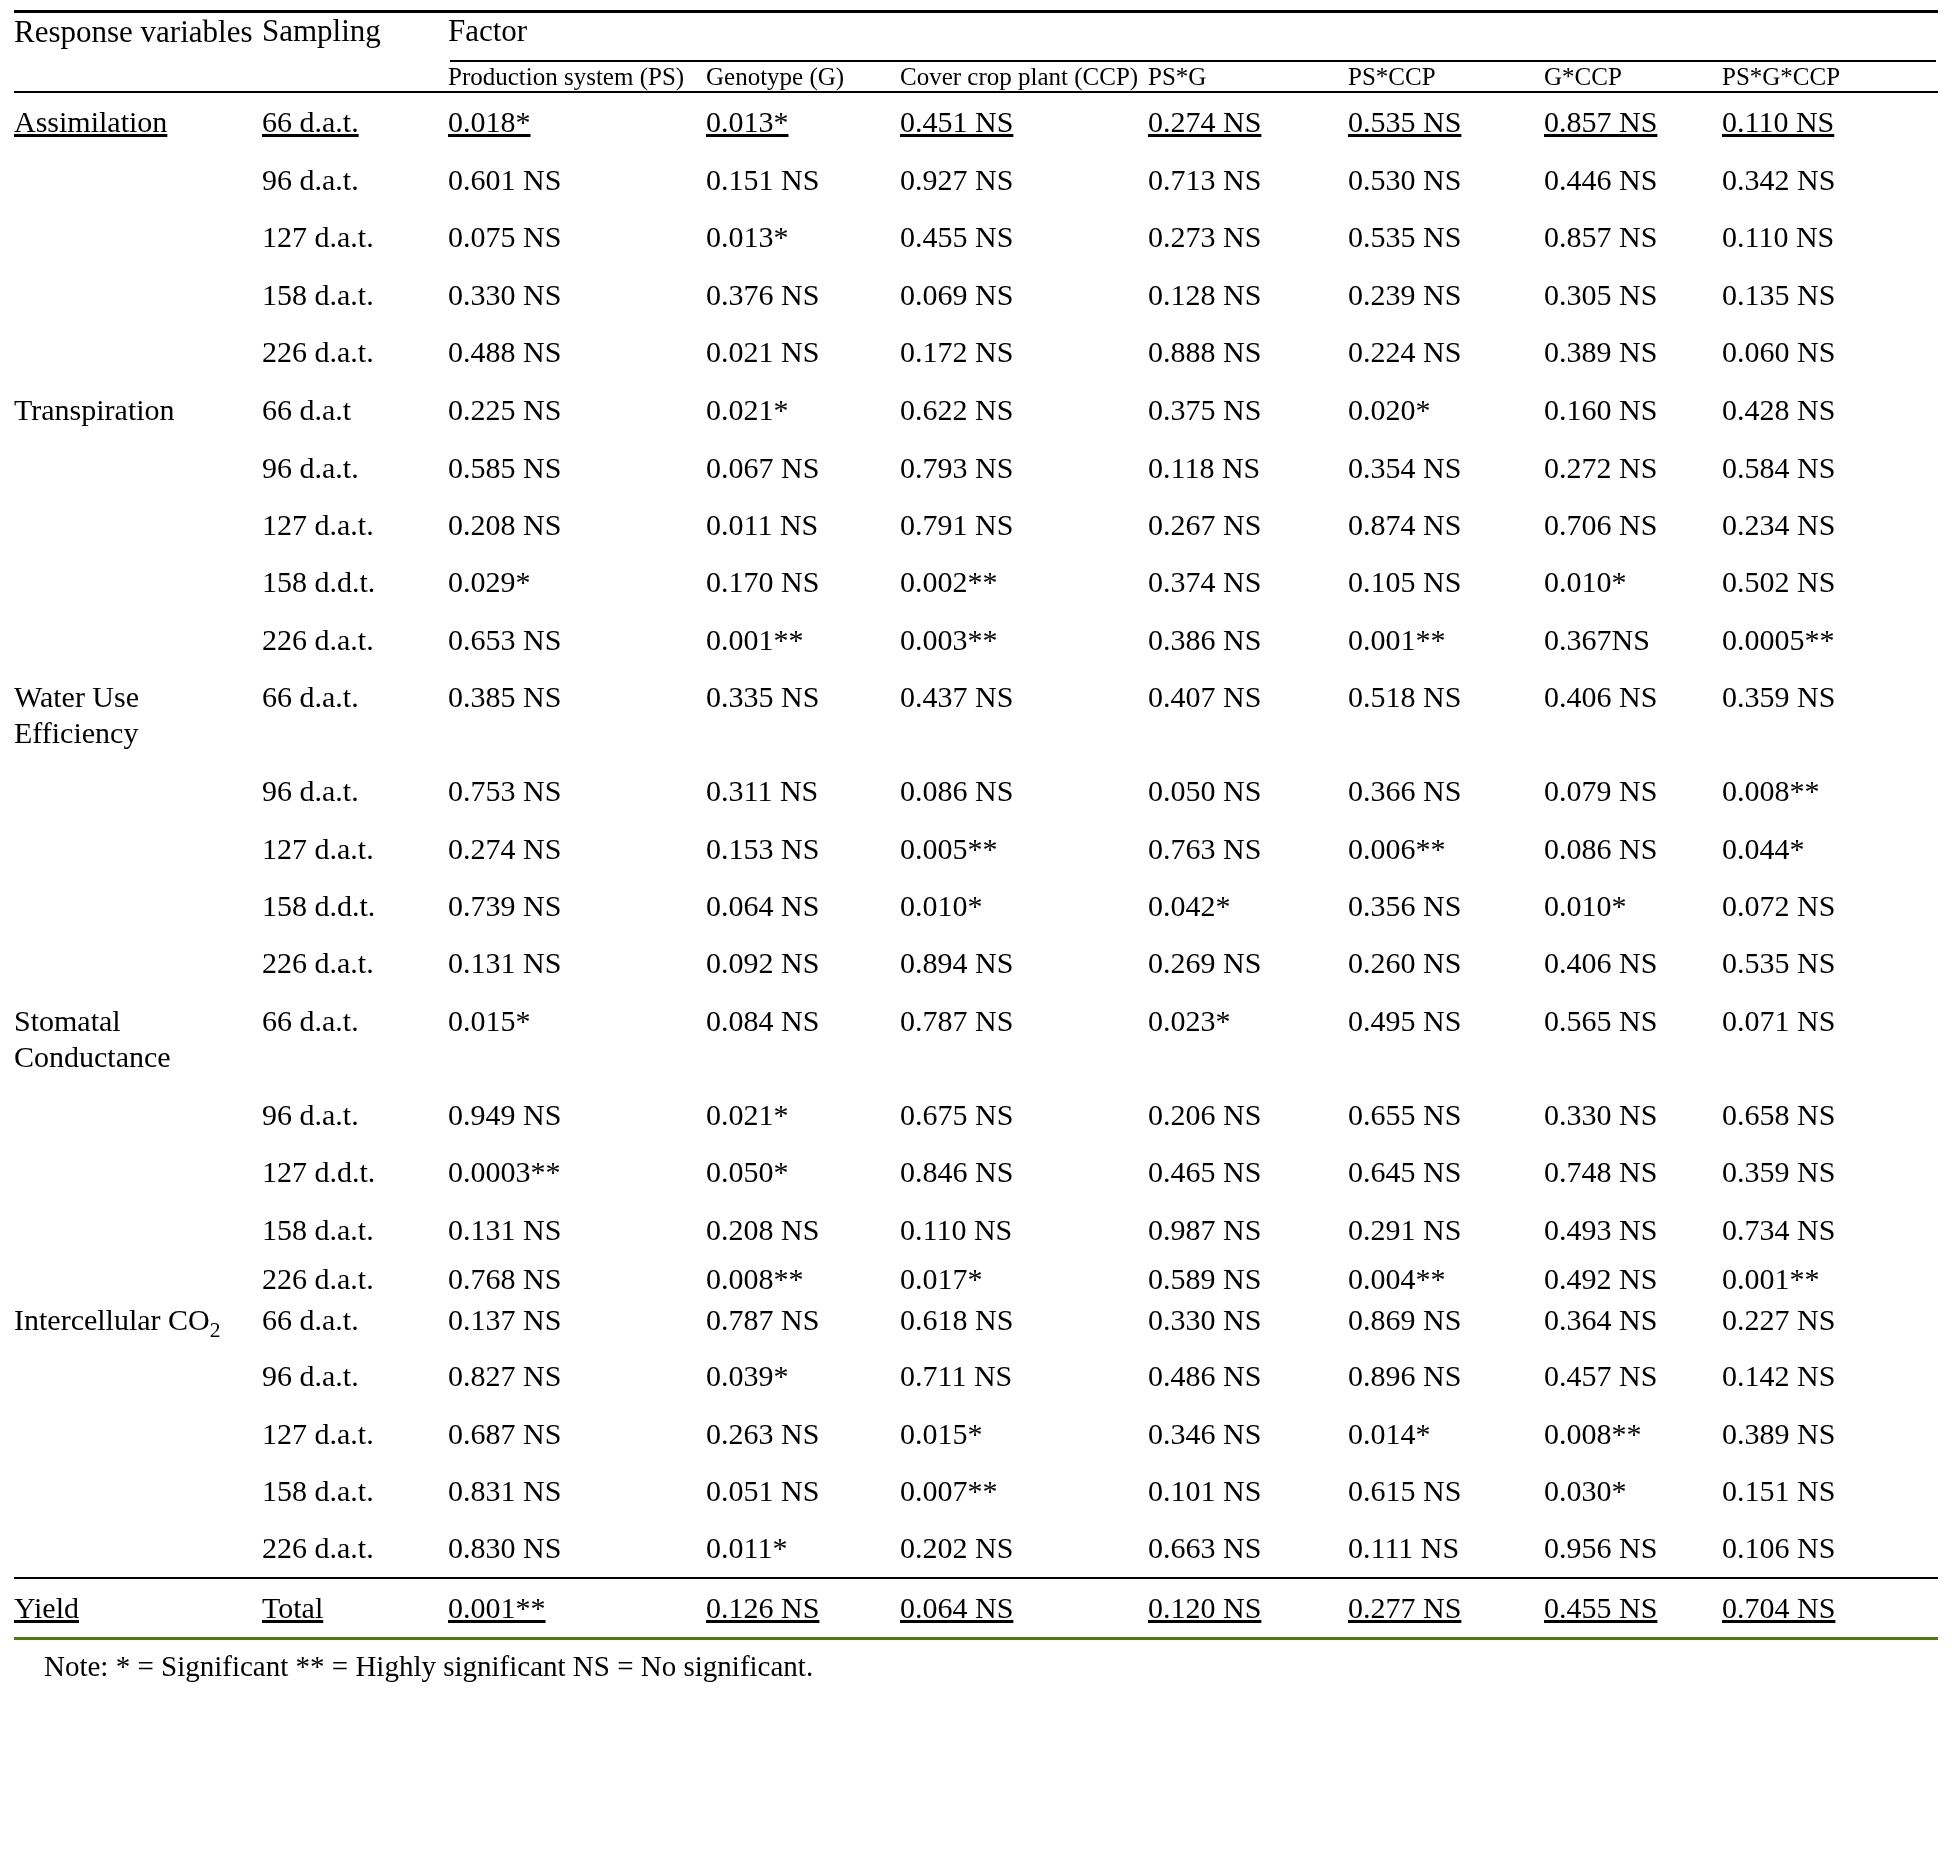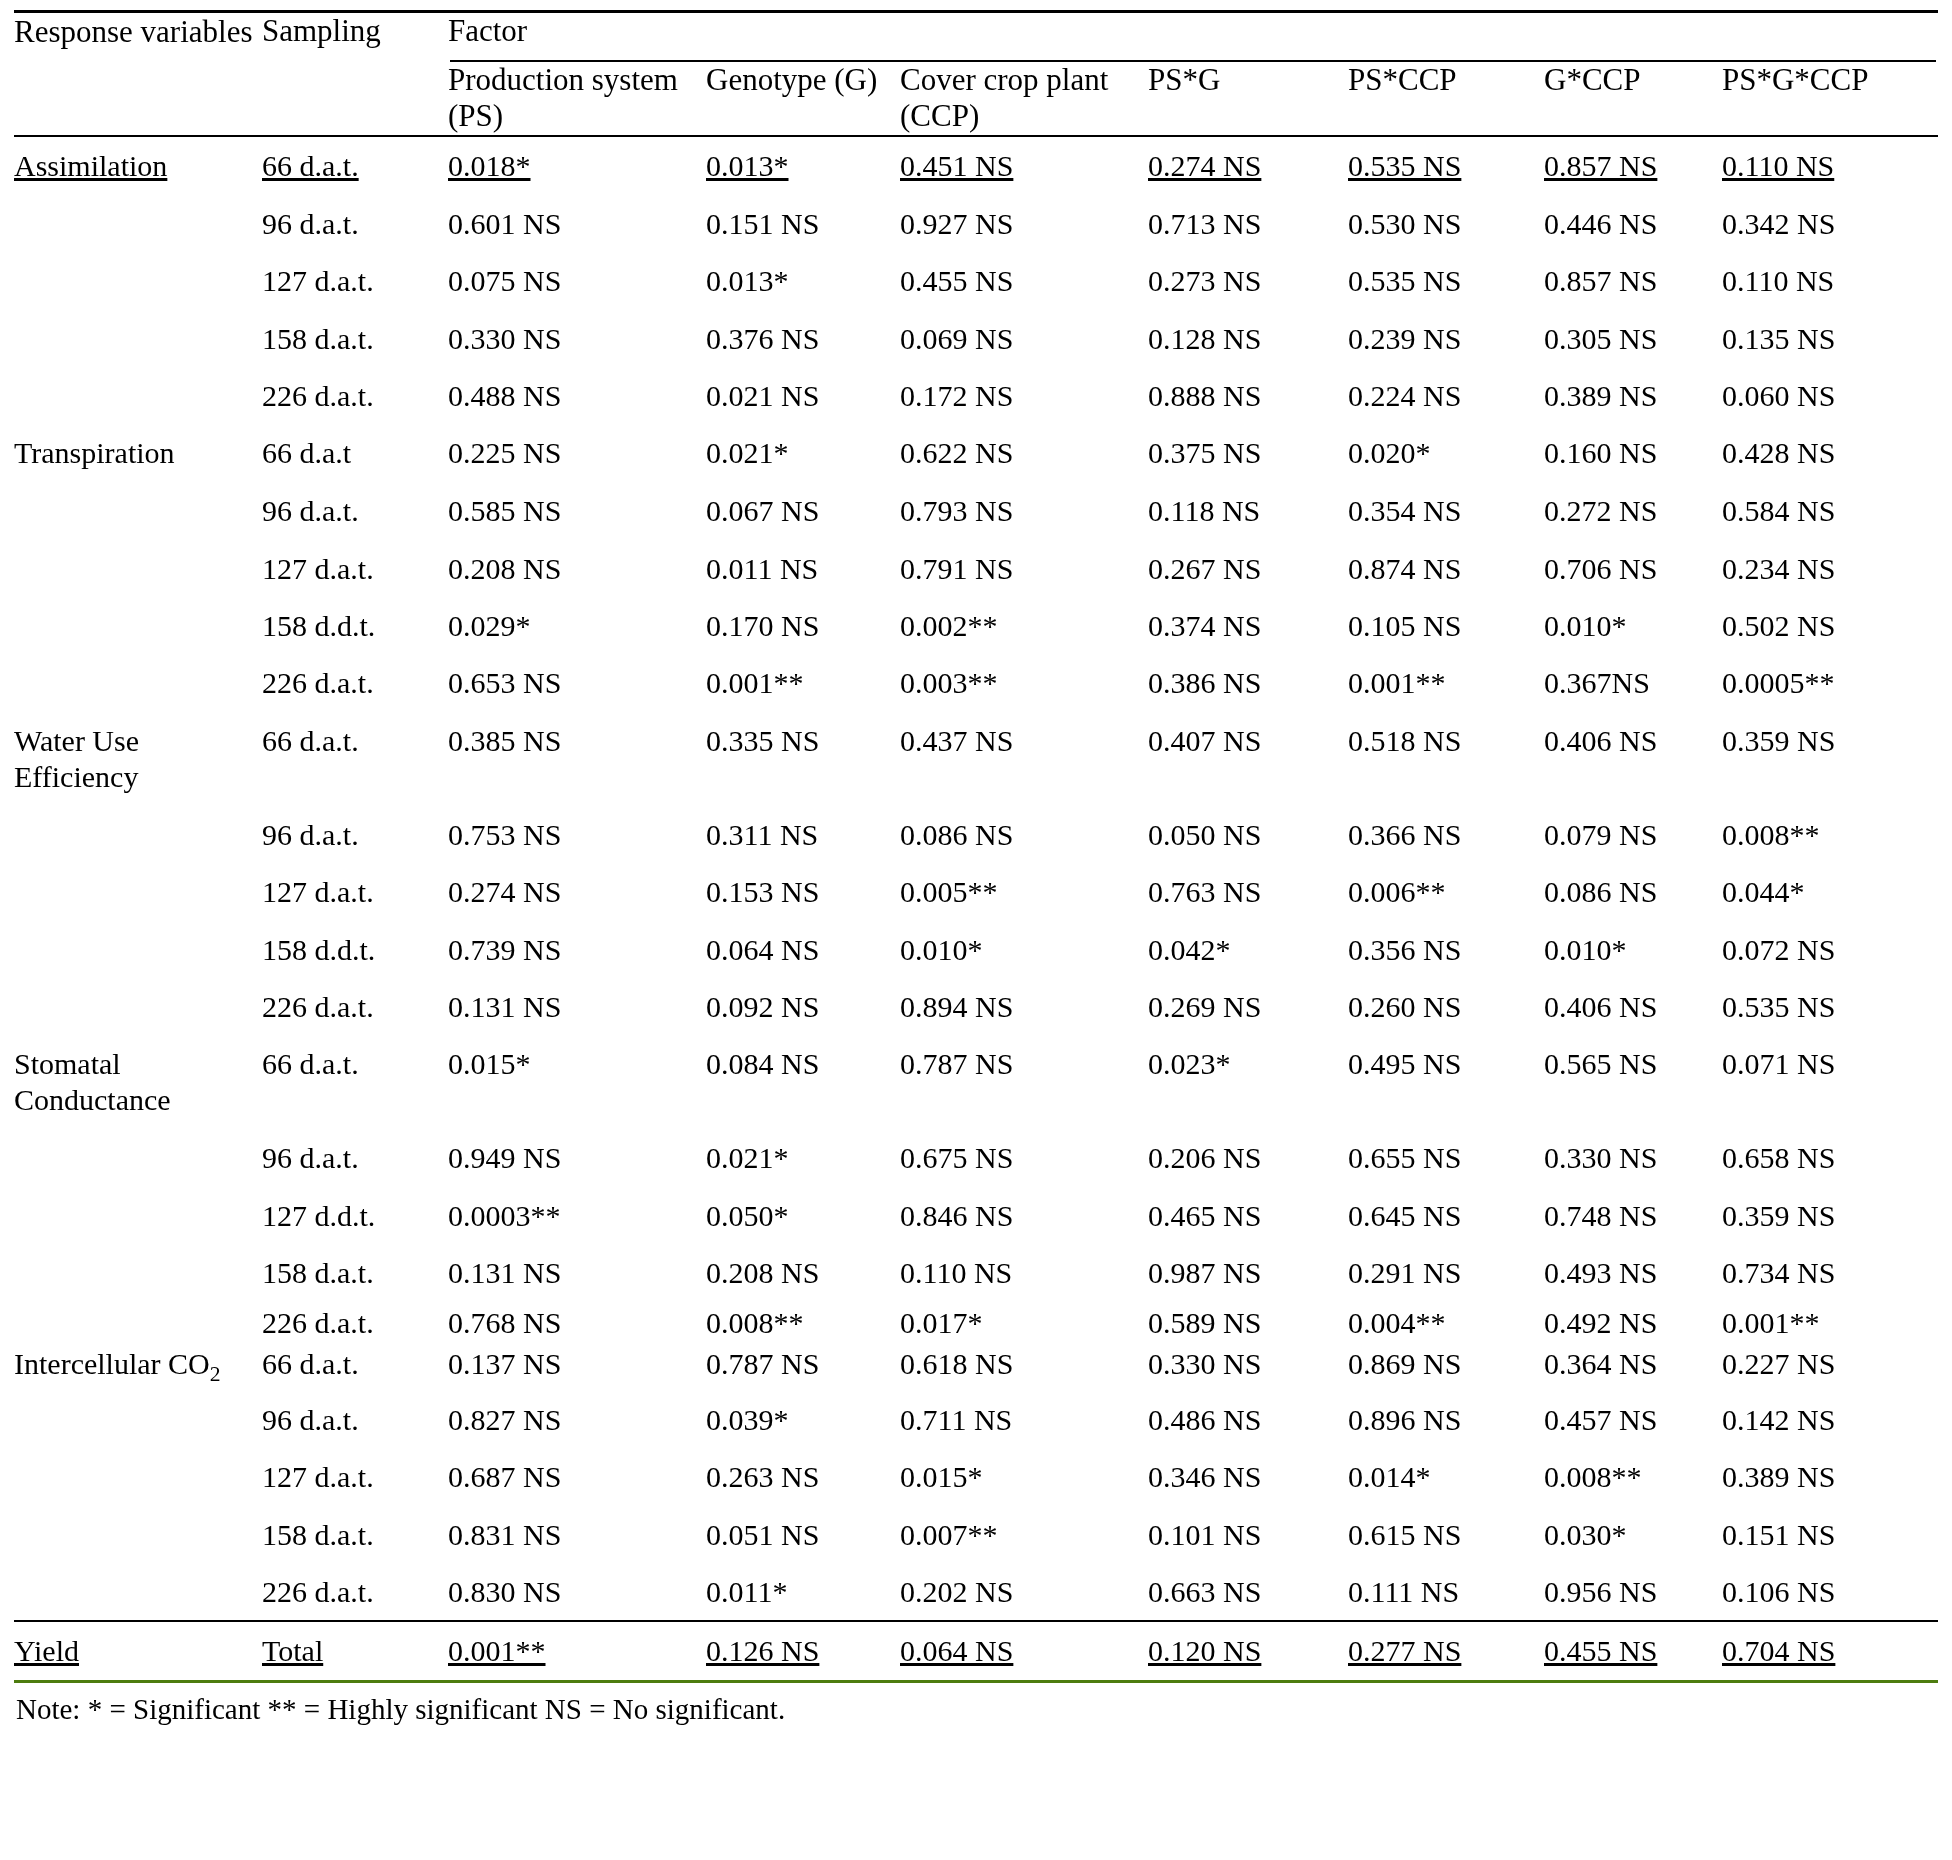--- a/index.html
+++ b/index.html
@@ -57,21 +57,21 @@
     padding-bottom: 10px;
   }
   .factor-rule {
     border-top: 2px solid #000;
     margin: 0 2px 0 2px;
     height: 0;
   }
   .hdr-sub td {
     padding-top: 12px;
     padding-bottom: 14px;
-    font-size: 31px;
+    font-size: 25px;
   }
   .rule-top {
     border-top: 3px solid #000;
   }
   .rule-thin {
     border-top: 2px solid #000;
     text-decoration: underline;
   }
   .rule-bottom {
     border-bottom: 3px solid #4d7c0f;
@@ -86,20 +86,21 @@
     padding-bottom: 3px;
   }
   td.resp-name {
     white-space: normal !important;
     line-height: 1.2;
   }
   .note {
     font-size: 29px;
     padding-top: 10px;
     padding-left: 2px;
+    margin-left: 28px;
   }
   sub { font-size: 0.72em; }
 </style>
 </head>
 <body>
 
 <div id="page">
 
   <table class="stats">
     <colgroup>

